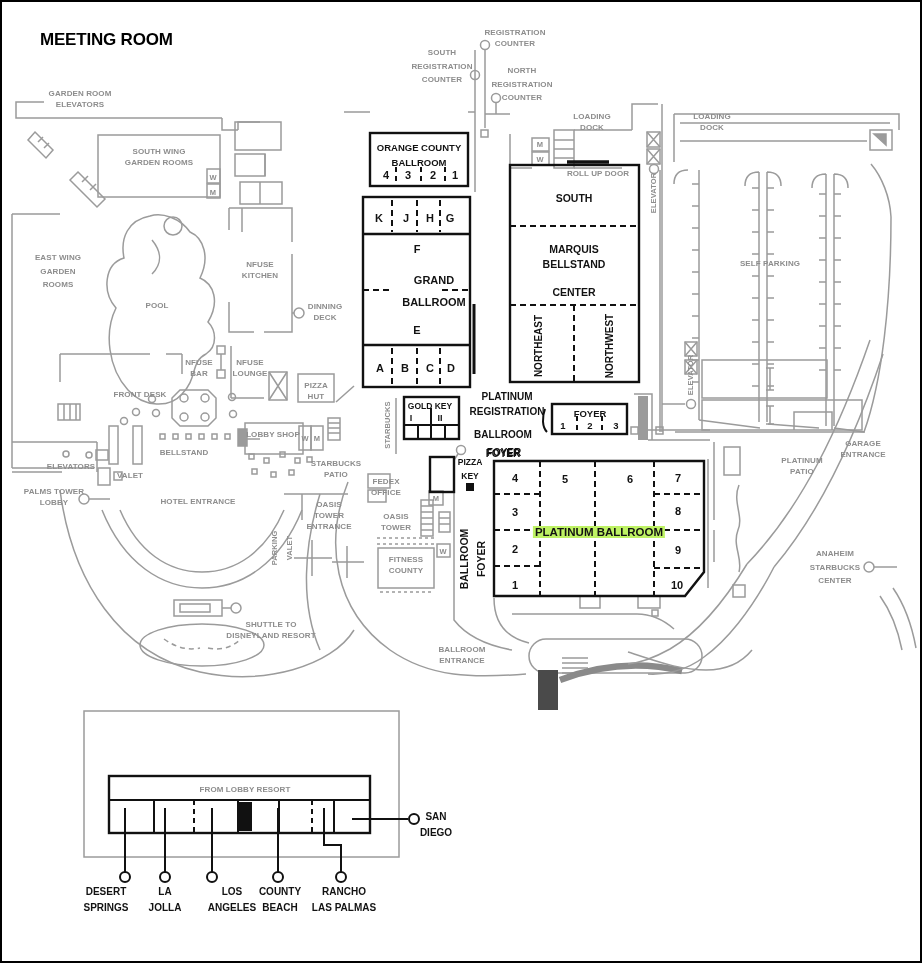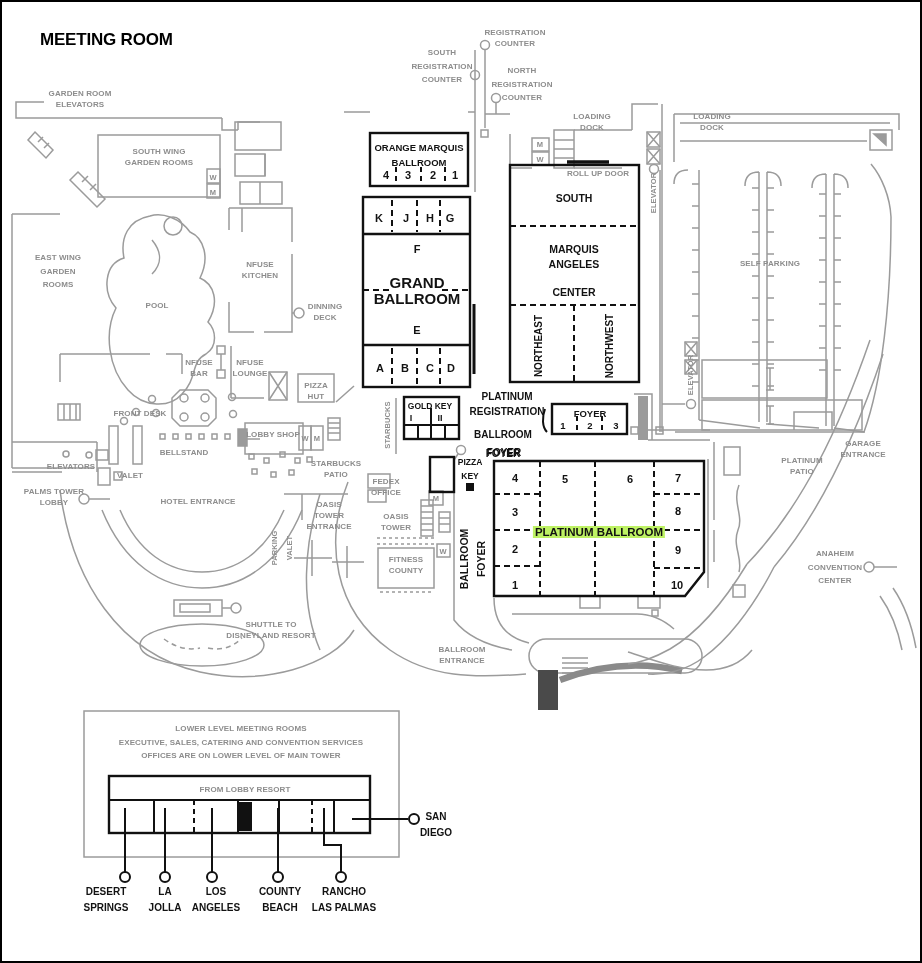--- a/index.html
+++ b/index.html
@@ -267,21 +267,21 @@
 <div class="lb g" style="left:258px;top:268px">NFUSE
 KITCHEN</div>
 <div class="lb g" style="left:323px;top:310px">DINNING
 DECK</div>
 <div class="lb g" style="left:197px;top:366px">NFUSE
 BAR</div>
 <div class="lb g" style="left:248px;top:366px">NFUSE
 LOUNGE</div>
 <div class="lb g" style="left:314px;top:389px">PIZZA
 HUT</div>
-<div class="lb g" style="left:138px;top:411px">FRONT DESK</div>
+<div class="lb g" style="left:138px;top:392px">FRONT DESK</div>
 <div class="lb g" style="left:271px;top:432px">LOBBY SHOP</div>
 <div class="lb g" style="left:182px;top:450px">BELLSTAND</div>
 <div class="lb g" style="left:69px;top:464px">ELEVATORS</div>
 <div class="lb g" style="left:128px;top:473px">VALET</div>
 <div class="lb g" style="left:52px;top:495px">PALMS TOWER
 LOBBY</div>
 <div class="lb g" style="left:196px;top:499px">HOTEL ENTRANCE</div>
 <div class="lb g" style="left:334px;top:467px">STARBUCKS
 PATIO</div>
 <div class="lb g" style="left:327px;top:513px">OASIS
@@ -309,65 +309,62 @@
 DOCK</div>
 <div class="lb g" style="left:710px;top:120px">LOADING
 DOCK</div>
 <div class="lb g" style="left:596px;top:171px">ROLL UP DOOR</div>
 <div class="lb g" style="left:768px;top:261px">SELF PARKING</div>
 <div class="lb g" style="left:861px;top:447px">GARAGE
 ENTRANCE</div>
 <div class="lb g" style="left:800px;top:464px">PLATINUM
 PATIO</div>
 <div class="lb g lh14" style="left:833px;top:565px">ANAHEIM
-CONVENTION
+STARBUCKS
 CENTER</div>
-<div class="lb g note" style="left:239px;top:740px">LOWER LEVEL MEETING ROOMS
-EXECUTIVE, SALES, CATERING AND CONVENTION SERVICES
-OFFICES ARE ON LOWER LEVEL OF MAIN TOWER</div>
 <div class="lb g" style="left:243px;top:787px">FROM LOBBY RESORT</div>
 
 <div class="lb g v small" style="left:385px;top:423px">STARBUCKS</div>
 <div class="lb g v small" style="left:651px;top:191px">ELEVATOR</div>
 <div class="lb g v small" style="left:688px;top:373px">ELEVATOR</div>
 <div class="lb g v small" style="left:287px;top:546px">VALET</div>
 <div class="lb g v small" style="left:272px;top:546px">PARKING</div>
 
 <div class="lb g small" style="left:211px;top:175px">W</div>
 <div class="lb g small" style="left:211px;top:190px">M</div>
 <div class="lb g small" style="left:538px;top:142px">M</div>
 <div class="lb g small" style="left:538px;top:157px">W</div>
 <div class="lb g small" style="left:303px;top:436px">W</div>
 <div class="lb g small" style="left:315px;top:436px">M</div>
 <div class="lb g small" style="left:434px;top:496px">M</div>
 <div class="lb g small" style="left:441px;top:549px">W</div>
 
-<div class="lb b" style="left:417px;top:153px;font-size:9.5px;line-height:15px">ORANGE MARQUIS
+<div class="lb b" style="left:417px;top:153px;font-size:9.5px;line-height:15px">ORANGE COUNTY
 BALLROOM</div>
 <div class="lb b rm" style="left:384px;top:173px">4</div>
 <div class="lb b rm" style="left:406px;top:173px">3</div>
 <div class="lb b rm" style="left:431px;top:173px">2</div>
 <div class="lb b rm" style="left:453px;top:173px">1</div>
 
 <div class="lb b rm" style="left:377px;top:216px">K</div>
 <div class="lb b rm" style="left:404px;top:216px">J</div>
 <div class="lb b rm" style="left:428px;top:216px">H</div>
 <div class="lb b rm" style="left:448px;top:216px">G</div>
 <div class="lb b rm" style="left:415px;top:247px">F</div>
-<div class="lb b" style="left:415px;top:289px;font-size:15px;line-height:16px">GRAND
+<div class="lb b" style="left:432px;top:289px;font-size:11px;line-height:22px">GRAND
 BALLROOM</div>
 <div class="lb b rm" style="left:415px;top:328px">E</div>
 <div class="lb b rm" style="left:378px;top:366px">A</div>
 <div class="lb b rm" style="left:403px;top:366px">B</div>
 <div class="lb b rm" style="left:428px;top:366px">C</div>
 <div class="lb b rm" style="left:449px;top:366px">D</div>
 
 <div class="lb b" style="left:572px;top:196px;font-size:10.5px">SOUTH</div>
 <div class="lb b" style="left:572px;top:255px;font-size:10.5px;line-height:15px">MARQUIS
-ANGELES</div>
+BELLSTAND</div>
 <div class="lb b" style="left:572px;top:290px;font-size:10.5px">CENTER</div>
 <div class="lb b v" style="left:537px;top:344px">NORTHEAST</div>
 <div class="lb b v" style="left:608px;top:344px">NORTHWEST</div>
 
 <div class="lb b" style="left:505px;top:402px;line-height:15px">PLATINUM
 REGISTRATION</div>
 <div class="lb b" style="left:501px;top:442px;line-height:19px">BALLROOM
 FOYER</div>
 
 <div class="lb b" style="left:428px;top:404px;font-size:8.5px">GOLD KEY</div>
@@ -393,21 +390,21 @@
 <div class="lb b rm" style="left:628px;top:477px">6</div>
 <div class="lb b rm" style="left:676px;top:476px">7</div>
 <div class="lb b rm" style="left:676px;top:509px">8</div>
 <div class="lb b rm" style="left:676px;top:548px">9</div>
 <div class="lb b rm" style="left:675px;top:583px">10</div>
 
 <div class="lb city" style="left:104px;top:898px">DESERT
 SPRINGS</div>
 <div class="lb city" style="left:163px;top:898px">LA
 JOLLA</div>
-<div class="lb city" style="left:214px;top:898px">LOS
+<div class="lb city" style="left:230px;top:898px">LOS
 ANGELES</div>
 <div class="lb city" style="left:278px;top:898px">COUNTY
 BEACH</div>
 <div class="lb city" style="left:342px;top:898px">RANCHO
 LAS PALMAS</div>
 <div class="lb city" style="left:434px;top:823px">SAN
 DIEGO</div>
 
 </div>
 

